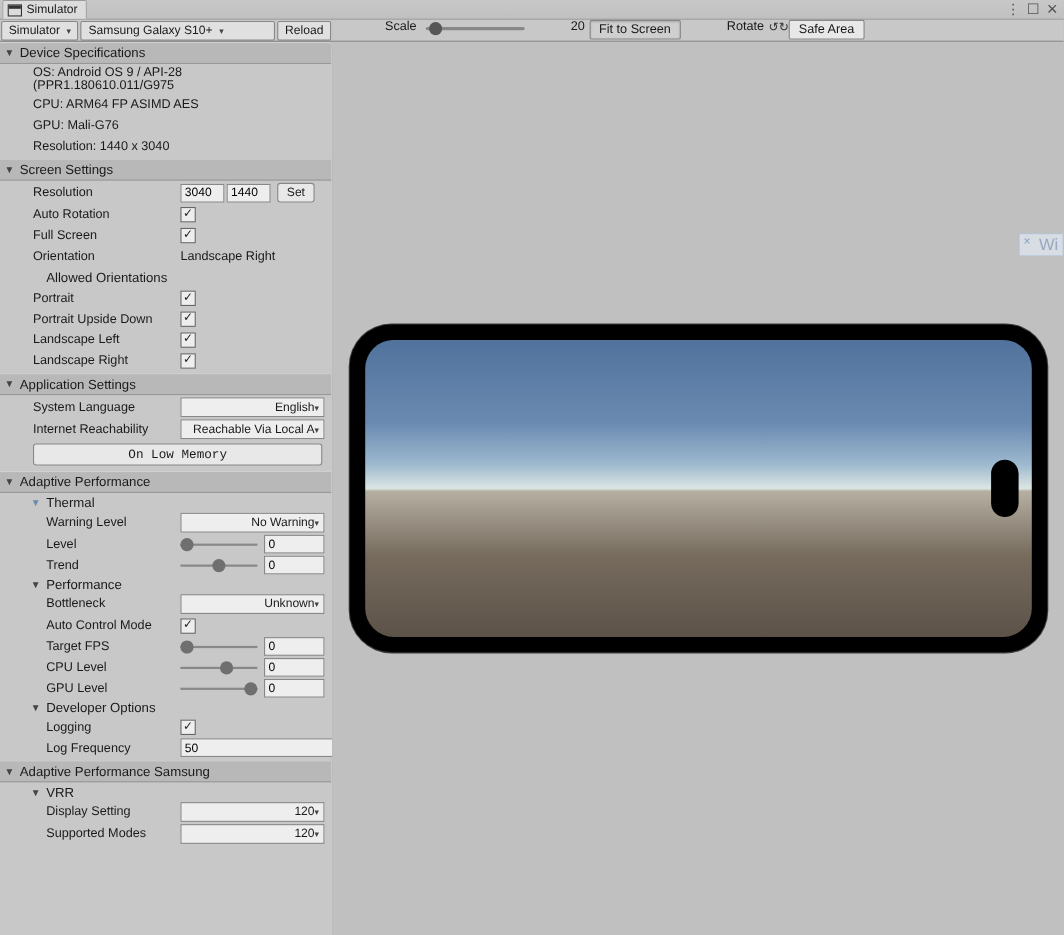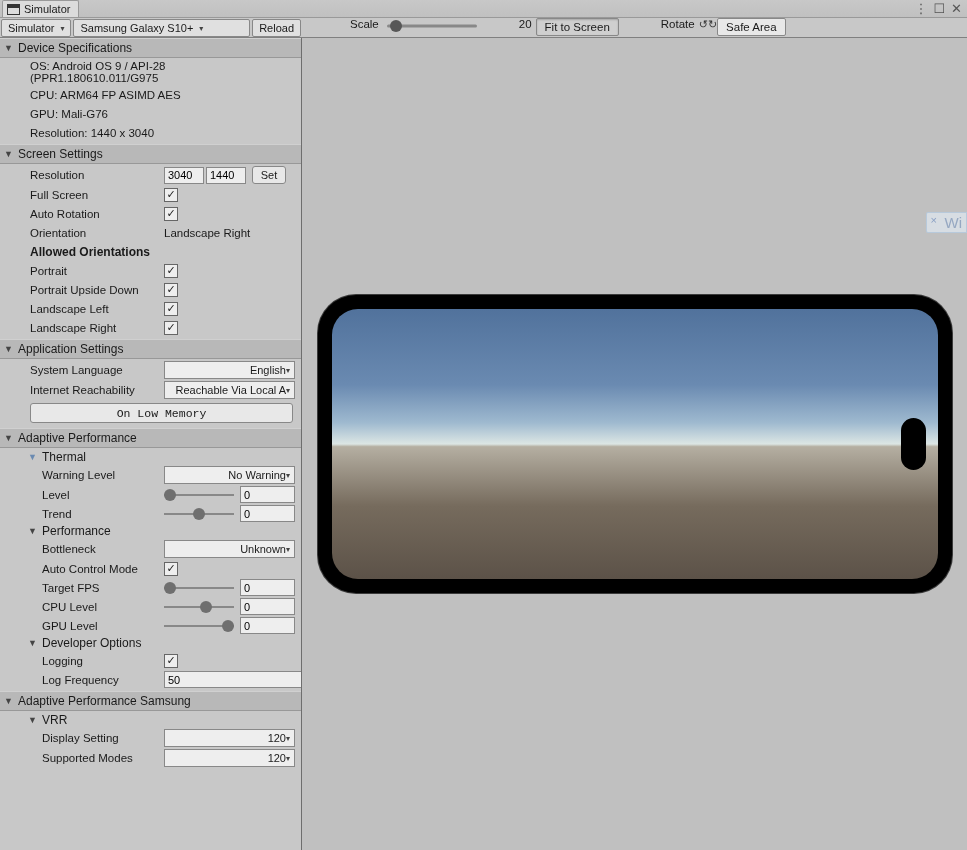--- a/index.html
+++ b/index.html
@@ -26,21 +26,21 @@
 .section-head { background: #b8b8b8; border-top:1px solid #d0d0d0; border-bottom:1px solid #989898; padding: 2px 4px; font-size: 12px; display:flex; align-items:center; gap:4px; }
 .fold { font-size: 9px; color:#444; display:inline-block; width:10px;}
 .section-body { padding: 1px 0 2px 12px; }
 .row { display:flex; align-items:center; padding: 1px 6px 1px 18px; min-height: 19px;}
 .row.indent1 { padding-left: 30px; }
 .sub-head { display:flex; align-items:center; gap:4px; padding: 1px 6px 1px 16px; font-size:12px;}
 .sub-head .fold { }
 .label { width: 134px; flex-shrink:0; font-size:11.5px; color:#1a1a1a;}
 .row.indent1 .label { width: 122px;}
 .value-static { font-size:11.5px; color:#1a1a1a; }
-.bold { font-weight: bold; }
+.bold { font-weight: normal; margin-left: 12px; }
 
 .checkbox { width:14px; height:14px; border:1px solid #666; background:#eee; display:inline-flex; align-items:center; justify-content:center; font-size:10px; cursor:pointer; }
 .checkbox.checked::after { content:'✓'; color:#222; font-size:11px; line-height:1;}
 
 .numfield { width:40px; height:17px; border:1px solid #888; background:#eee; padding:0 3px; font-size:11px; }
 .numfield.wide { width: 140px; }
 .numfield.s55 { width: 55px;}
 
 .dropdown { flex:1; height:18px; border:1px solid #888; background:#eee; padding:0 4px; font-size:11px; display:flex; align-items:center; justify-content:flex-end; cursor:pointer; max-width: 142px;}
 .dropdown::after { content:'▾'; font-size:8px; color:#444;}
@@ -152,25 +152,25 @@
       <div class="section-body">
         <div class="row">
           <span class="label">Resolution</span>
           <div class="controls">
             <input class="numfield" value="3040" style="">
             <input class="numfield" value="1440" style="">
             <div class="btn-set">Set</div>
           </div>
         </div>
         <div class="row">
+            <span class="label">Auto Rotation</span>
+            <span class="checkbox checked"></span>
+          </div>
+        <div class="row">
             <span class="label">Full Screen</span>
-            <span class="checkbox checked"></span>
-          </div>
-        <div class="row">
-            <span class="label">Auto Rotation</span>
             <span class="checkbox checked"></span>
           </div>
         <div class="row">
             <span class="label">Orientation</span>
             <span class="value-static">Landscape Right</span>
           </div>
         <div class="row">
             <span class="bold">Allowed Orientations</span>
           </div>
         <div class="row">

